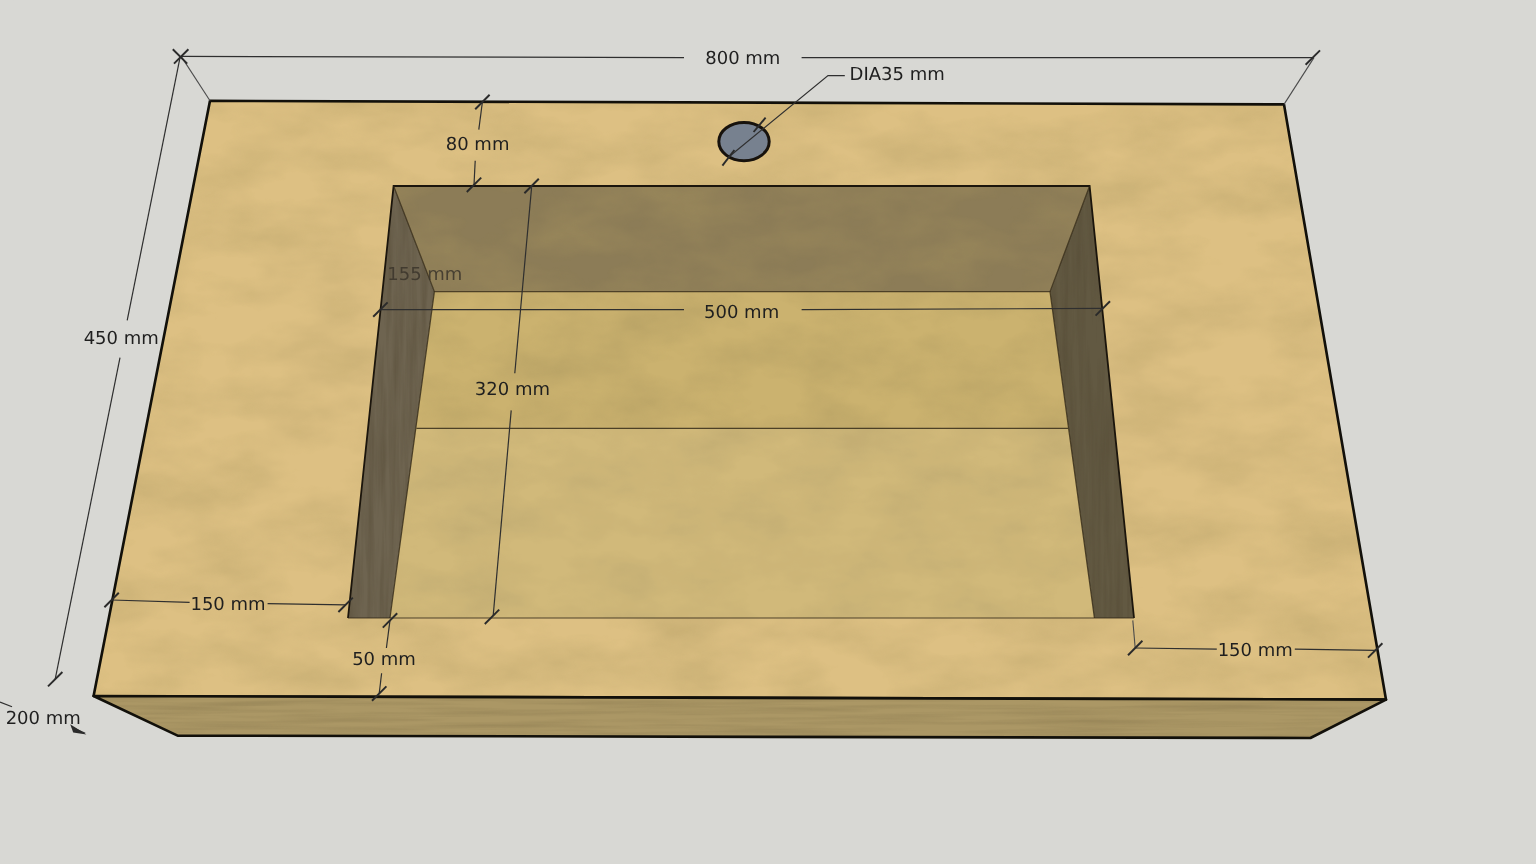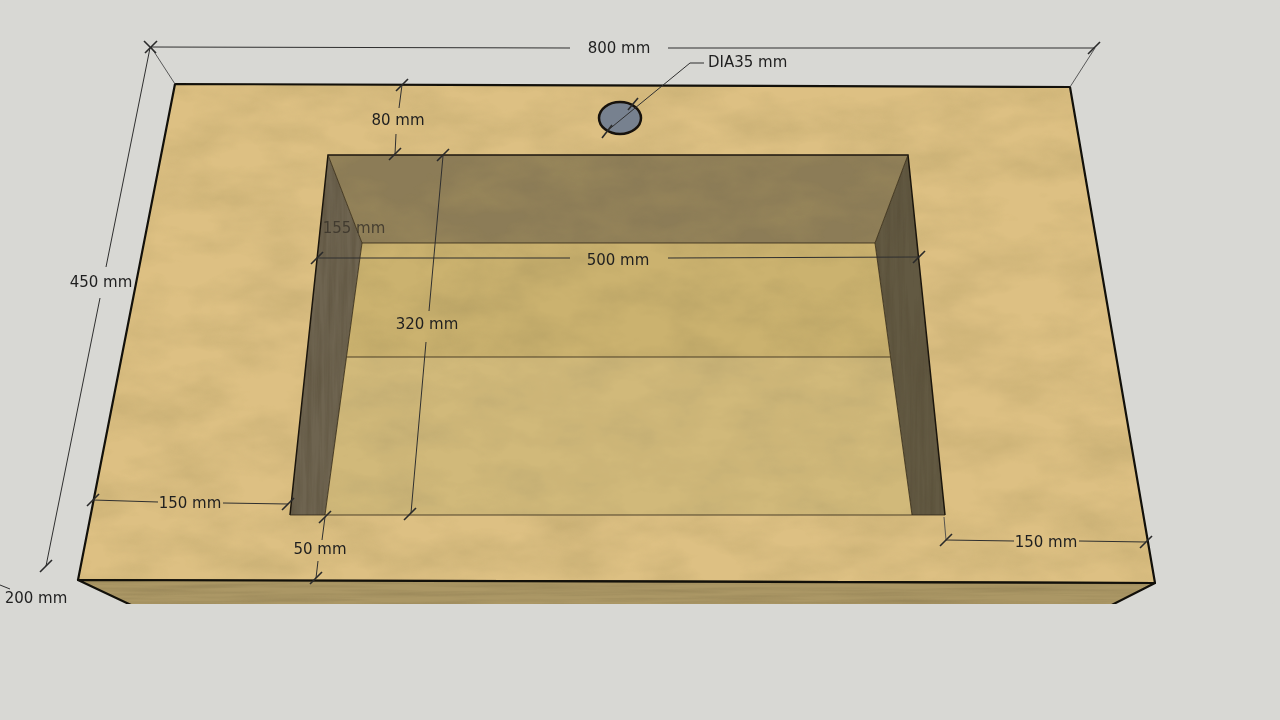--- a/index.html
+++ b/index.html
@@ -1,16 +1,16 @@
 <!DOCTYPE html>
 <html><head>
 <meta charset="utf-8">
 <style>
   html,body{margin:0;padding:0;background:#d8d8d4;}
-  .stage{position:relative;width:1280px;height:604px;overflow:hidden;
+  .stage{position:relative;width:1280px;height:720px;overflow:hidden;
          font-family:"DejaVu Sans", sans-serif;border-radius:12px;}
   svg{display:block;}
   text{font-family:"DejaVu Sans", sans-serif;font-size:15px;fill:#1f1f1f;}
   .dimline{stroke:#2f2f2f;stroke-width:1;fill:none;}
   .tick{stroke:#2a2a2a;stroke-width:1.6;}
   .extline{stroke:#4a4a4a;stroke-width:0.9;}
   .edge-heavy{stroke:#12100a;stroke-width:2.2;fill:none;stroke-linejoin:round;}
   .edge-mid{stroke:#1b150c;stroke-width:1.5;fill:none;}
   .edge-thin{stroke:rgba(45,36,20,0.8);stroke-width:1;fill:none;}
   .label-dark{fill:#3b352b;opacity:0.85;}

